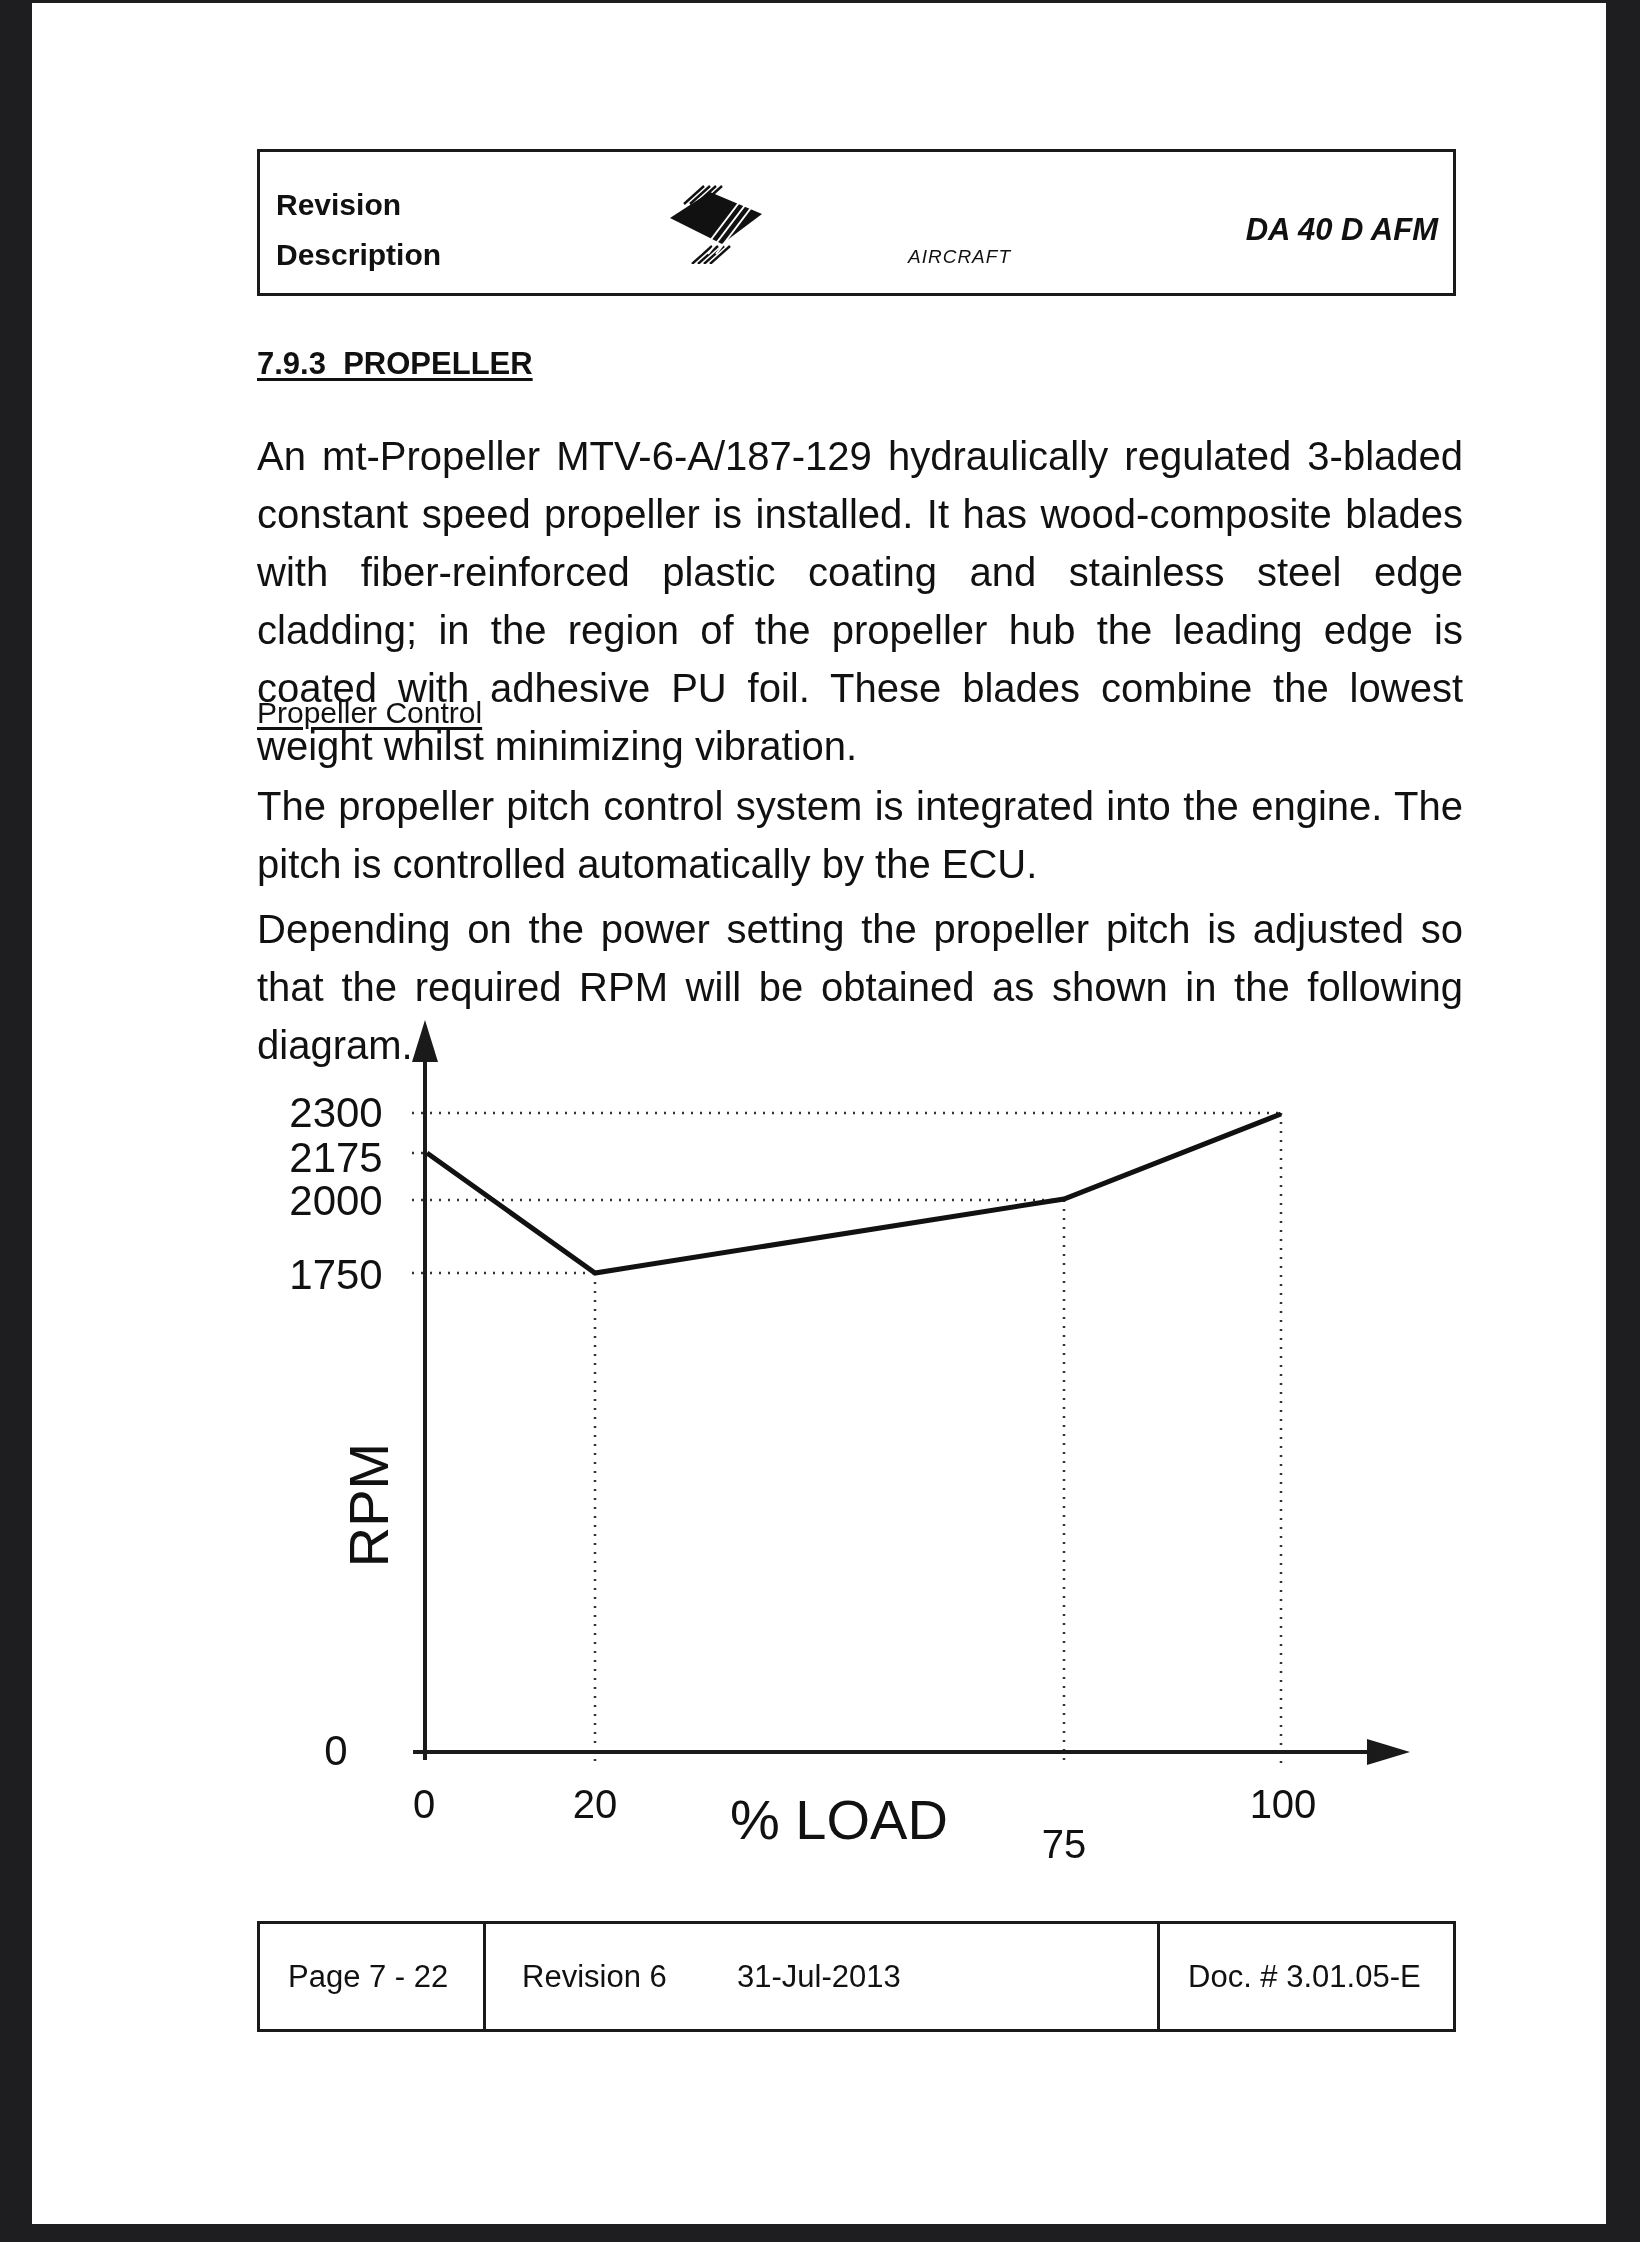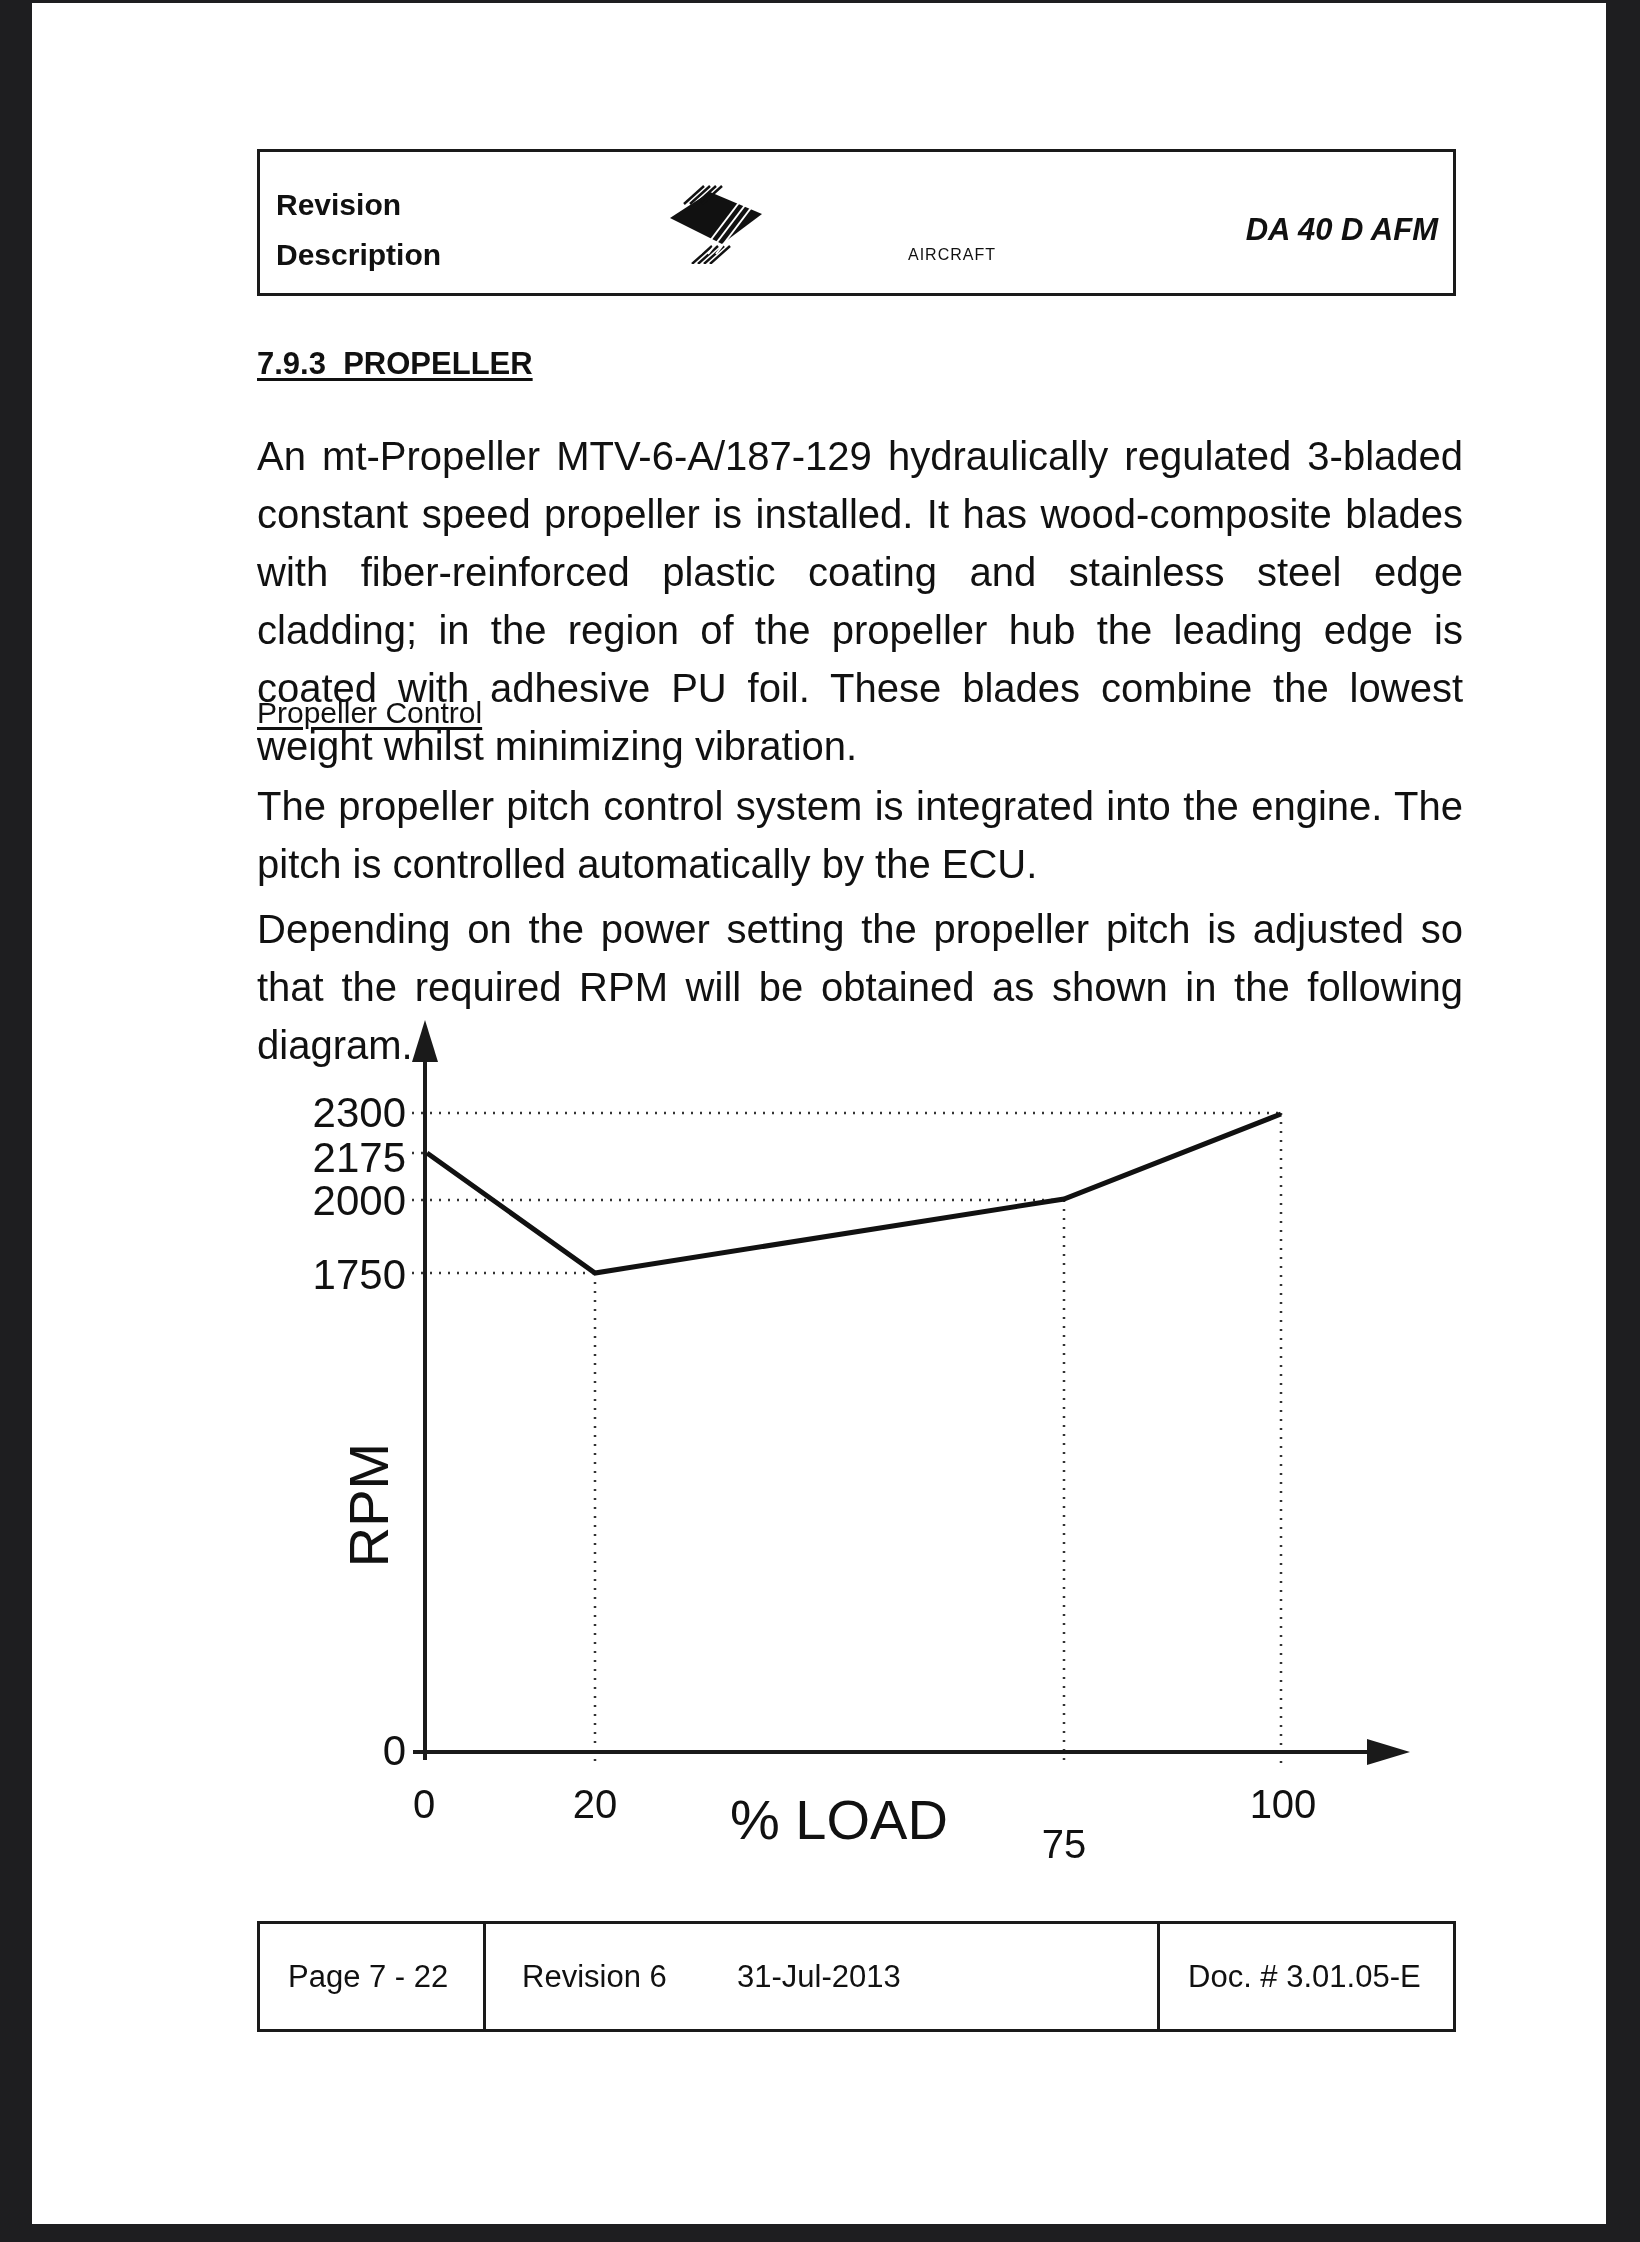--- a/index.html
+++ b/index.html
@@ -34,21 +34,21 @@
     font-weight: bold; font-size: 31px; font-style: italic;
   }
   .logo { position: absolute; left: 410px; top: 30px; width: 380px; height: 90px; }
   .logo-word {
     position: absolute; left: 98px; top: -4px;
     font-weight: bold; font-style: italic;
     font-size: 62px; letter-spacing: -3px;
   }
   .logo-sub {
     position: absolute; left: 238px; top: 64px;
-    font-size: 16px; letter-spacing: 1px;
+    font-style: italic; font-size: 19px; letter-spacing: 1px;
   }
 
   
   .section-heading {
     position: absolute; left: 257px; top: 346px;
     font-weight: bold; font-size: 31px;
     text-decoration: underline; text-underline-offset: 4px;
     white-space: pre;
   }
   .para {
@@ -61,21 +61,21 @@
     position: absolute; left: 257px; top: 696px;
     font-size: 30px;
     text-decoration: underline; text-underline-offset: 4px;
   }
 
   
   .chart { position: absolute; left: 0; top: 0; width: 1640px; height: 2242px; pointer-events: none; }
   .chart * { pointer-events: auto; }
   .ytick {
     position: absolute; font-size: 42px; line-height: 42px;
-    text-align: right; width: 140px; left: 266px;
+    text-align: center; width: 140px; left: 266px;
   }
   .xtick {
     position: absolute; font-size: 40px; line-height: 40px;
     text-align: center; width: 140px;
   }
   .xlabel {
     position: absolute; left: 730px; top: 1792px;
     font-size: 56px; line-height: 56px; white-space: pre;
   }
   .ylabel {

